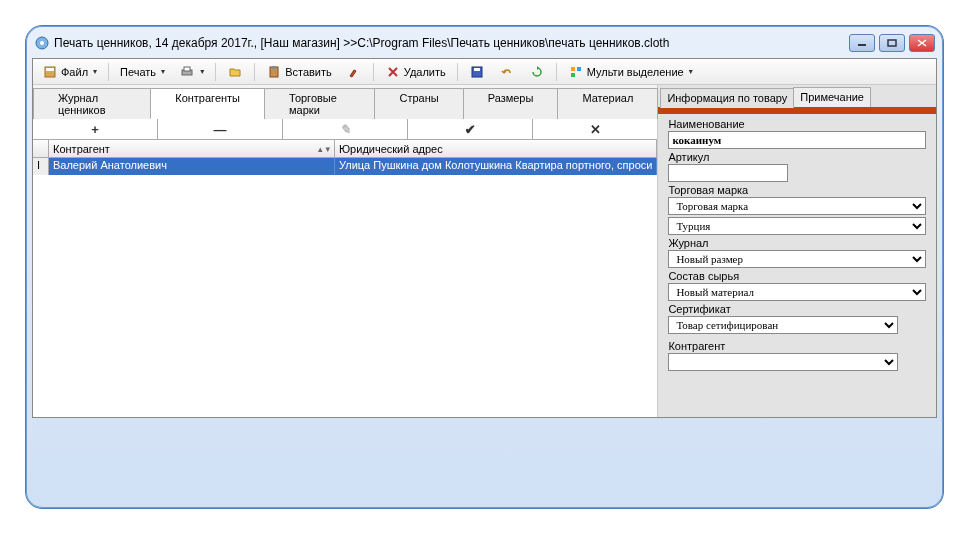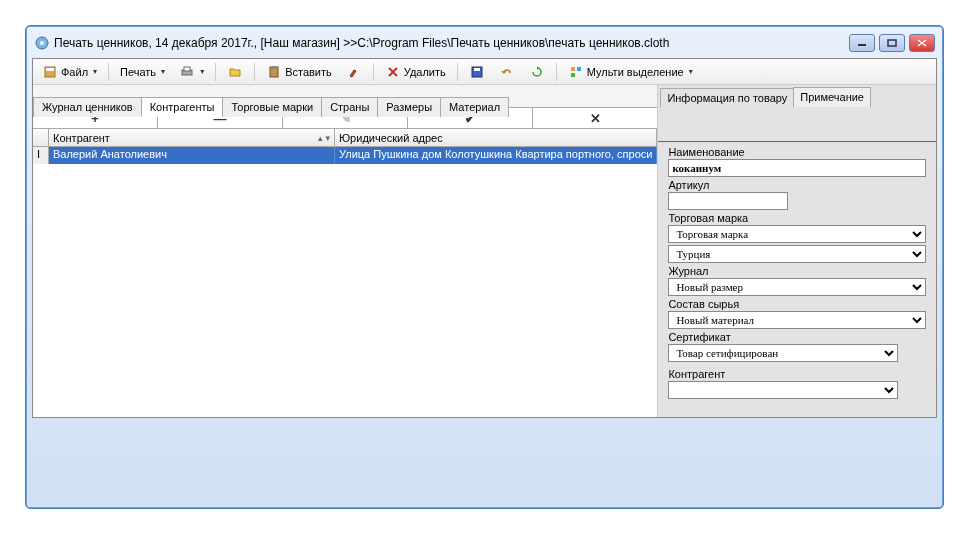--- a/index.html
+++ b/index.html
@@ -9,21 +9,21 @@
   background: #fff;
   width: 969px;
   height: 534px;
   position: relative;
 }
 .outer-frame {
   position: absolute;
   top: 25px; left: 25px;
   width: 919px; height: 484px;
   border: 1px solid #4a7fbf;
-  border-radius: 5px;
+  border-radius: 17px;
   background: linear-gradient(#e8f0fb, #d0e0f5);
   padding: 6px;
   box-shadow: 0 0 0 1px #6a9fd6 inset;
 }
 .titlebar {
   height: 22px;
   display: flex;
   align-items: center;
   padding: 0 2px;
   margin-bottom: 4px;
@@ -83,27 +83,27 @@
   display: flex;
   flex-direction: column;
 }
 .tabs {
   display: flex;
   border-bottom: 1px solid #aaa;
   background: #f4f4f4;
   padding-top: 2px;
 }
 .tab {
-  padding: 3px 8px;
+  padding: 3px 24px;
   border: 1px solid #aaa;
   border-bottom: none;
   margin-right: -1px;
   background: #eee;
   position: relative;
-  top: 10px;
+  top: 1px;
 }
 .tab.active { background: #fff; border-bottom: 1px solid #fff; }
 .navbar {
   display: flex;
   border-bottom: 1px solid #aaa;
 }
 .navbtn {
   flex: 1;
   height: 20px;
   border-right: 1px solid #aaa;
@@ -155,23 +155,22 @@
 .r-tab {
   padding: 3px 6px;
   border: 1px solid #aaa;
   border-bottom: none;
   background: #eee;
   margin-right: -1px;
 }
 .r-tab.active { background: #e3e3e3; border-bottom: 1px solid #e3e3e3; position:relative; top:1px; }
 .r-body {
   padding: 4px 10px;
-  border-top: 1px solid #c2410c;
+  border-top: 7px solid #c2410c;
   flex: 1;
-  margin-top: 34px;
 }
 .fg { margin-bottom: 2px; }
 .fg label { display: block; font-size: 11px; margin-bottom: 1px; }
 .fg input, .fg select {
   font-family: Liberation Serif, serif;
   font-size: 11px;
   border: 1px solid #888;
   padding: 1px 3px;
   height: 18px;
   background: #fff;

